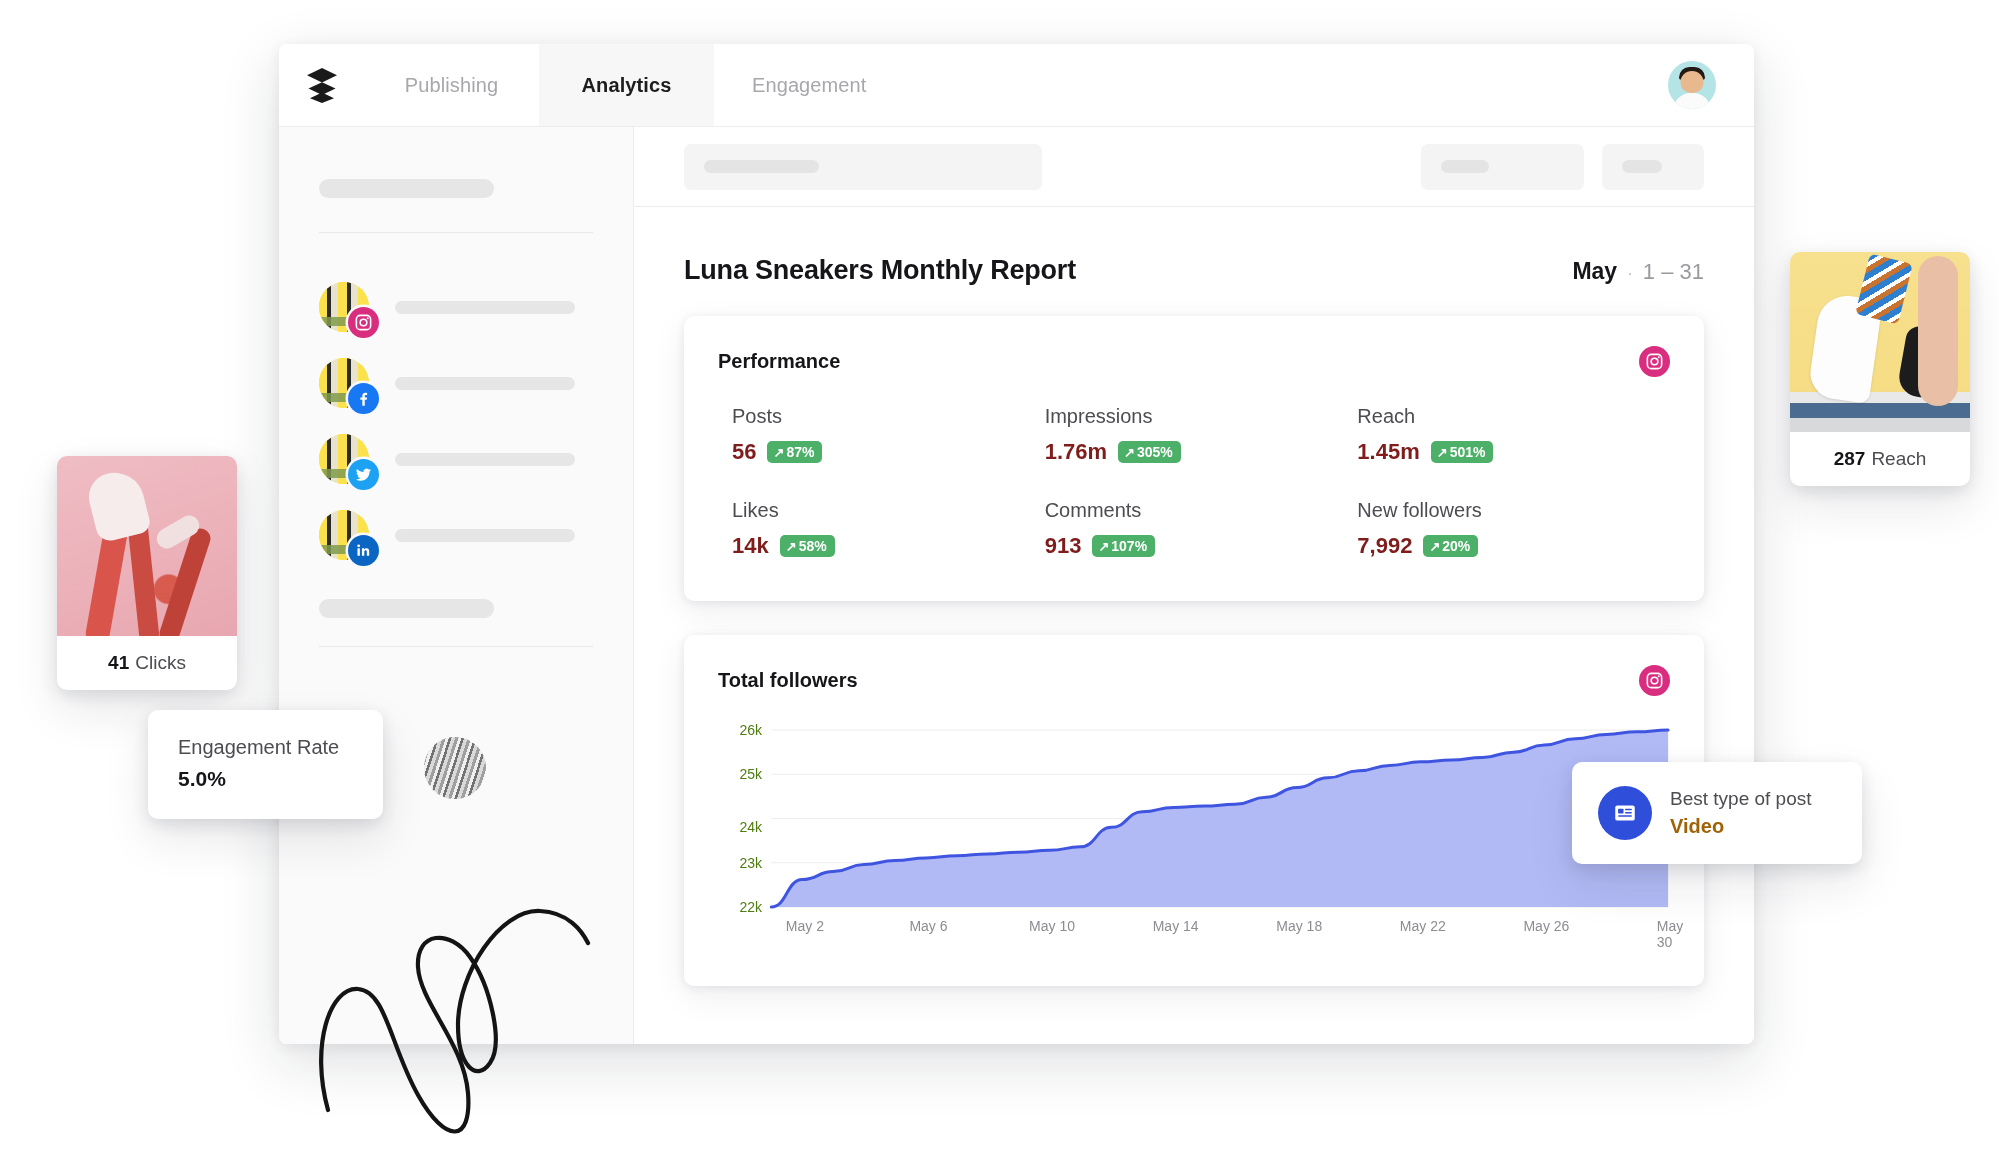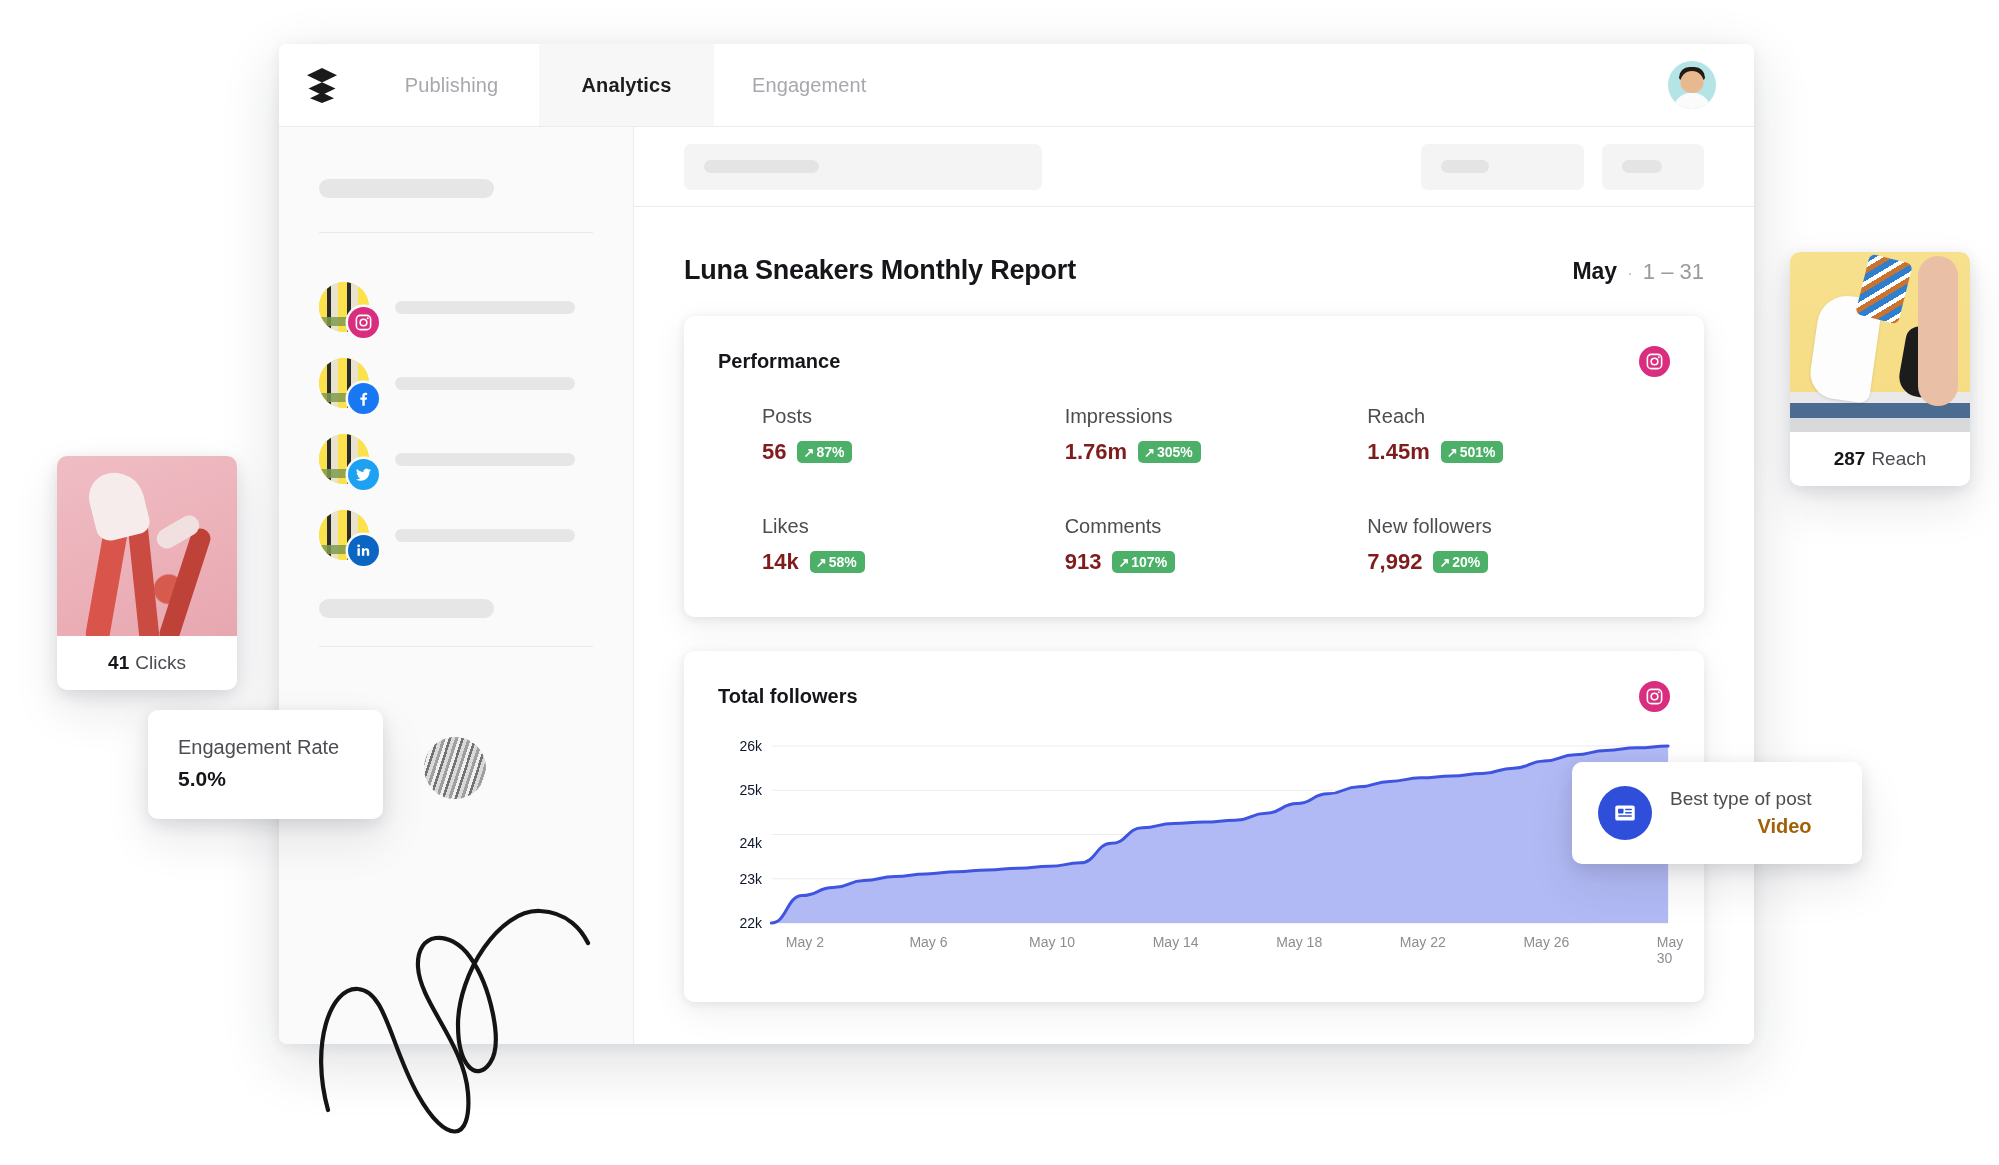--- a/index.html
+++ b/index.html
@@ -129,38 +129,38 @@
   .card-head { display:flex; align-items:center; padding: 30px 34px 0 34px; }
   .card-title { font-size: 20px; font-weight: bold; color:#16161a; }
   .ig-circle {
     margin-left:auto; width: 31px; height: 31px; border-radius: 50%;
     background: #d92d7f; display:flex; align-items:center; justify-content:center;
   }
   .ig-circle svg { width: 19px; height: 19px; display:block; }
 
   .stats-grid {
     display:grid; grid-template-columns: 1fr 1fr 1fr;
-    row-gap: 50px; padding: 28px 34px 42px 34px; margin-left: 44px;
+    row-gap: 34px; padding: 28px 34px 42px 48px;
   }
   .stat-label { font-size: 20px; color:#4c4c52; margin-bottom: 11px; }
   .stat-row { display:flex; align-items:center; gap: 11px; }
   .stat-value { font-size: 22px; font-weight: bold; color:#7f1d1d; }
   .badge {
     background: #4cb069; color:#fff; font-size: 14px; font-weight: bold;
     border-radius: 5px; padding: 4px 8px 4px 6px;
     display:inline-flex; align-items:center; gap:2px; line-height:1;
   }
   .badge .arrow { font-size: 13px; }
 
   
   .chart-card { margin-top: 34px; padding-bottom: 34px; }
   .chart-wrap { position:relative; height: 230px; margin: 26px 34px 0 34px; }
   .chart-svg { display:block; width: 100%; height: 100%; }
   .y-ticks { position:absolute; left:0; top:0; height: 185px; width: 44px; }
-  .y-tick { position:absolute; right:0; font-size:14px; color:#0f172a; transform: translateY(-50%); }
+  .y-tick { position:absolute; right:0; font-size:14px; color:#4d7c0f; transform: translateY(-50%); }
   .x-ticks { position:absolute; left: 56px; right: 0; top: 196px; }
   .x-tick { position:absolute; font-size:14px; color:#8c8c93; transform: translateX(-50%); }
 
   
   .float-card {
     position:absolute; background:#fff; border-radius: 10px;
     box-shadow: 0 5px 16px rgba(25,30,50,.12), 0 20px 46px rgba(25,30,50,.10);
   }
   .photo-card { width: 180px; overflow:hidden; }
   .photo-card .photo { height: 180px; width:100%; position:relative; overflow:hidden; }
@@ -183,21 +183,21 @@
   #reach-card .photo { background: linear-gradient(180deg,#f7e08e 0%, #f6dd85 78%, #e9e9ea 78%, #e9e9ea 84%, #4b6b90 84%, #4b6b90 92%, #d8d9db 92%); }
 
   #engagement-card {
     left: 148px; top: 710px; width: 235px; padding: 26px 30px 28px 30px;
   }
   #engagement-card .fc-label { font-size: 20px; color:#4c4c52; }
   #engagement-card .fc-value { font-size: 21px; font-weight:bold; color:#16161a; margin-top: 8px; }
 
   #besttype-card {
     left: 1572px; top: 762px; width: 290px; padding: 24px 26px;
-    display:flex; align-items:center; gap: 18px; text-align: right;
+    display:flex; align-items:center; gap: 18px;
   }
   .bt-icon {
     width: 54px; height: 54px; border-radius:50%; background:#2f4fdb;
     display:flex; align-items:center; justify-content:center; flex:0 0 auto;
   }
   .bt-icon svg { width: 26px; height: 26px; display:block; }
   .bt-label { font-size: 19px; color:#4c4c52; }
   .bt-value { font-size: 20px; font-weight:bold; color:#a16207; margin-top: 5px; }
 
   

